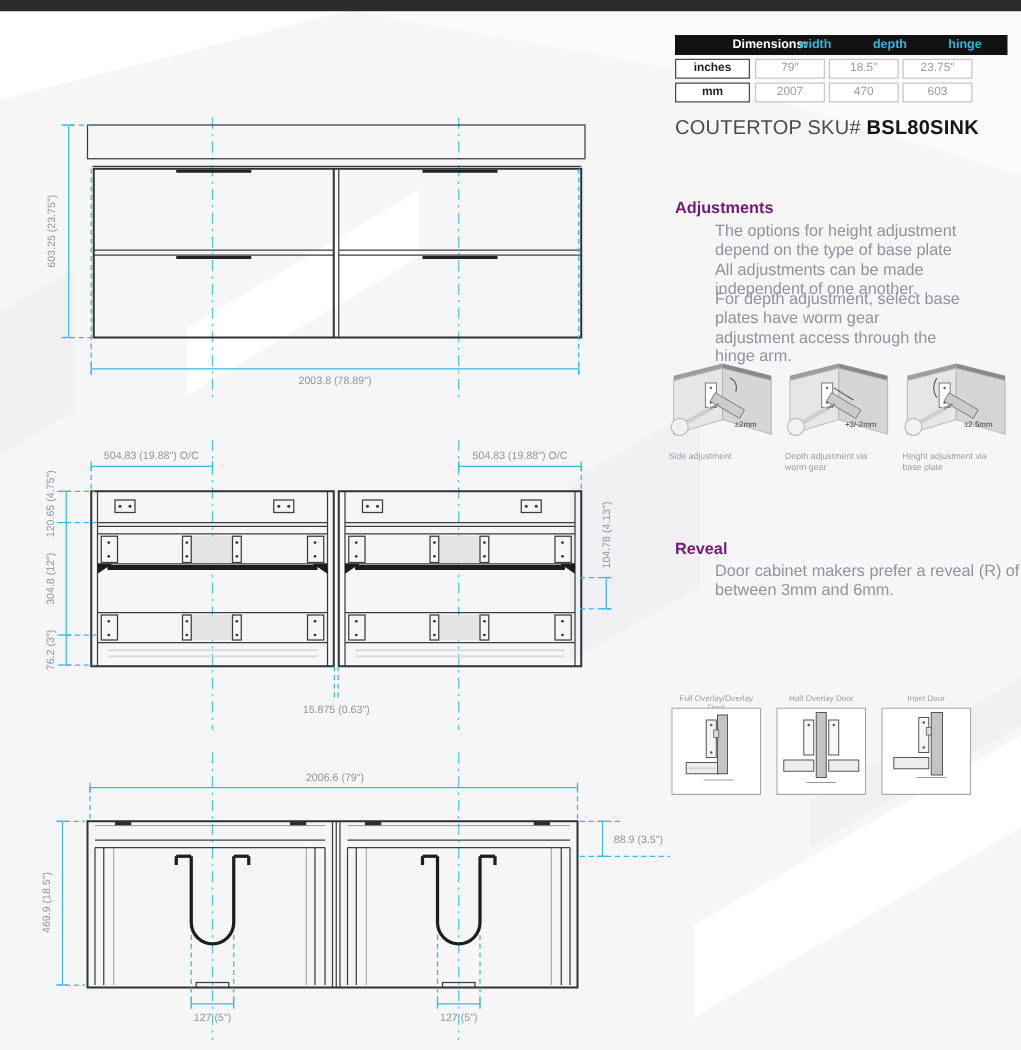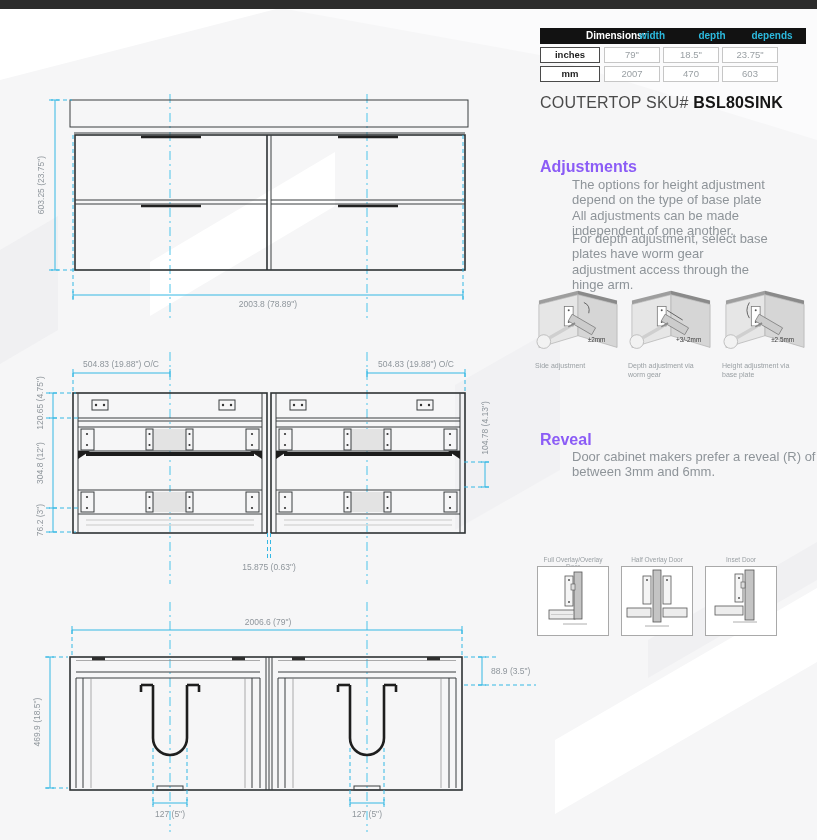--- a/index.html
+++ b/index.html
@@ -31,21 +31,21 @@
   .th-col { color:#2cb9dd; transform:translateX(-50%); }
   .t-row { position:absolute; left:0; height:16px; }
   .t-cell { position:absolute; top:0; height:16px; line-height:14px; text-align:center;
             font-size:9.5px; background:#fff; }
   .t-label { width:60px; left:0; border:1px solid #4a4a4a; font-weight:bold; color:#1e1e1e; }
   .t-val  { width:56px; border:1px solid #c6c6c6; color:#9aa0a4; }
 
   #sku-line { left:540px; top:94px; font-size:16px; color:#4a4a4a; letter-spacing:0.2px; }
   #sku-line b { color:#161616; }
 
-  .section-title { font-size:16px; font-weight:bold; color:#8b5cf6; }
+  .section-title { font-size:13px; font-weight:bold; color:#701a75; }
   .body-text { font-size:13px; line-height:1.18; color:#8e9499;margin-left:32px; }
 
   #adj-title { left:540px; top:158px; }
   #adj-p1 { left:540px; top:177px; width:196px; }
   #adj-p2 { left:540px; top:231px; width:196px; }
 
   #hinge-row { left:535px; top:289px; width:282px; display:flex; }
   .hinge-item { width:94px; }
   .hinge-item:first-child { width:93px; }
   .hinge-cap { margin-top:4px; font-size:7px; line-height:1.35; color:#9aa0a4; padding-right:14px; }
@@ -360,21 +360,21 @@
       <line class="dim" x1="458" y1="87" x2="466" y2="87"></line>
       <text class="dimt" x="471" y="76">88.9 (3.5")</text>
     </g>
   </svg>
 
   <div class="abs" id="spec-table">
     <div class="t-header">
       <span class="th-title">Dimensions:</span>
       <span class="th-col" style="left:92px">width</span>
       <span class="th-col" style="left:152px">depth</span>
-      <span class="th-col" style="left:212px">depends</span>
+      <span class="th-col" style="left:212px">hinge</span>
     </div>
     <div class="t-row" style="top:19px">
       <span class="t-cell t-label">inches</span>
       <span class="t-cell t-val" style="left:64px">79"</span>
       <span class="t-cell t-val" style="left:123px">18.5"</span>
       <span class="t-cell t-val" style="left:182px">23.75"</span>
     </div>
     <div class="t-row" style="top:38px">
       <span class="t-cell t-label">mm</span>
       <span class="t-cell t-val" style="left:64px">2007</span>

